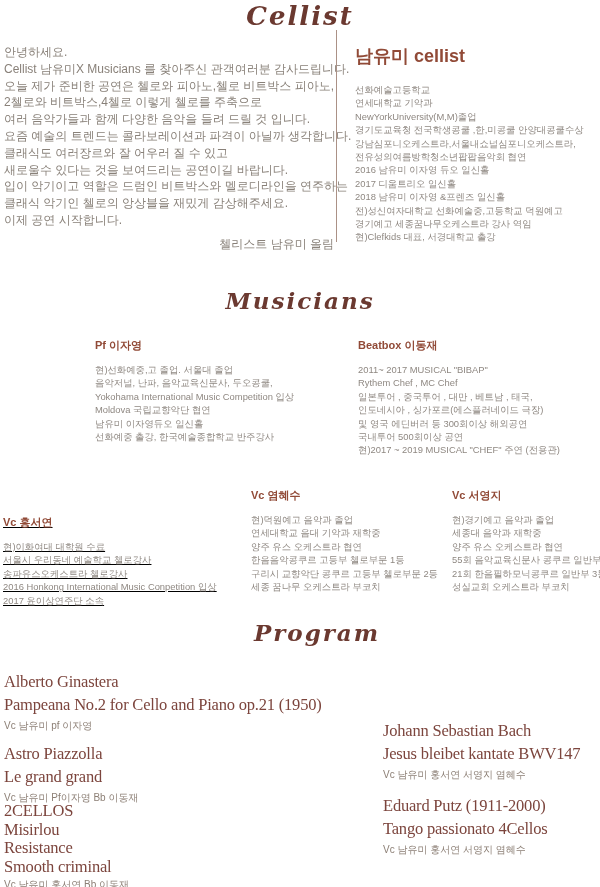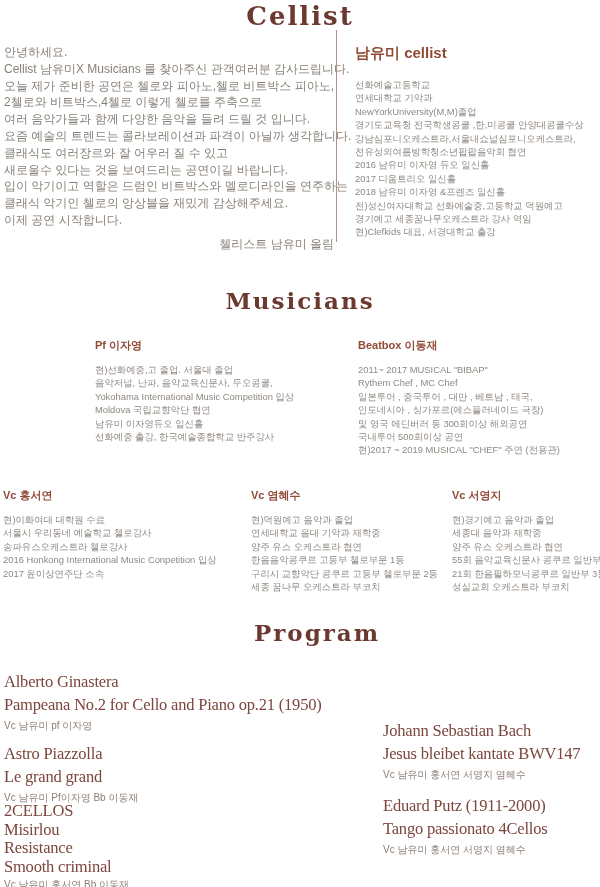--- a/index.html
+++ b/index.html
@@ -4,47 +4,47 @@
 <style>
   html,body{margin:0;padding:0;background:#ffffff;}
   #page{
     position:relative;width:600px;height:887px;background:#ffffff;
     overflow:hidden;font-family:"Liberation Sans", sans-serif;
   }
   .abs{position:absolute;}
   
   .script-title{
     left:0;right:0;text-align:center;
-    font-family:"DejaVu Serif", serif;font-weight:bold;
+    font-family:"DejaVu Serif", serif;font-style:italic;font-weight:bold;
     color:#6b3930;letter-spacing:2px;
   }
   #main-title{top:1px;font-size:26px;}
   #musicians-title{top:287px;font-size:23px;}
   #program-title{top:619px;font-size:23px;padding-left:34px;}
 
   
   #intro{left:4px;top:44px;width:332px;color:#898179;font-size:12px;line-height:16.8px;}
   #intro .line{white-space:nowrap;}
   #intro .signature{text-align:right;margin-top:7px;padding-right:2px;}
 
   
   #divider{left:336px;top:30px;width:1px;height:212px;background:#ab9186;}
 
   
   #cellist-profile{left:355px;top:44px;width:245px;}
-  .sub-head{color:#914a37;font-weight:bold;font-size:15px;margin:0 0 15px 0;white-space:nowrap;}
+  .sub-head{color:#914a37;font-weight:bold;font-size:18px;margin:0 0 15px 0;white-space:nowrap;}
   .small-lines{color:#8f8882;font-size:9.4px;line-height:13.4px;}
   .small-lines .line{white-space:nowrap;}
 
   
   .musician{width:250px;}
   .musician .sub-head{font-size:11px;margin-bottom:10px;}
   #musician-pf{left:95px;top:338px;}
   #musician-bb{left:358px;top:338px;}
-  #musician-hong{left:3px;top:488px;}
+  #musician-hong{left:3px;top:515px;text-decoration:underline;}
   #musician-yeom{left:251px;top:488px;}
   #musician-seo{left:452px;top:488px;}
 
   
   .prog-block{white-space:nowrap;}
   .prog-line{
     font-family:"Liberation Serif", serif;color:#7c453d;
     font-size:16.5px;line-height:23px;letter-spacing:-0.2px;
   }
   .prog-credit{font-size:10px;line-height:13px;color:#8c7f75;margin-top:3px;}

